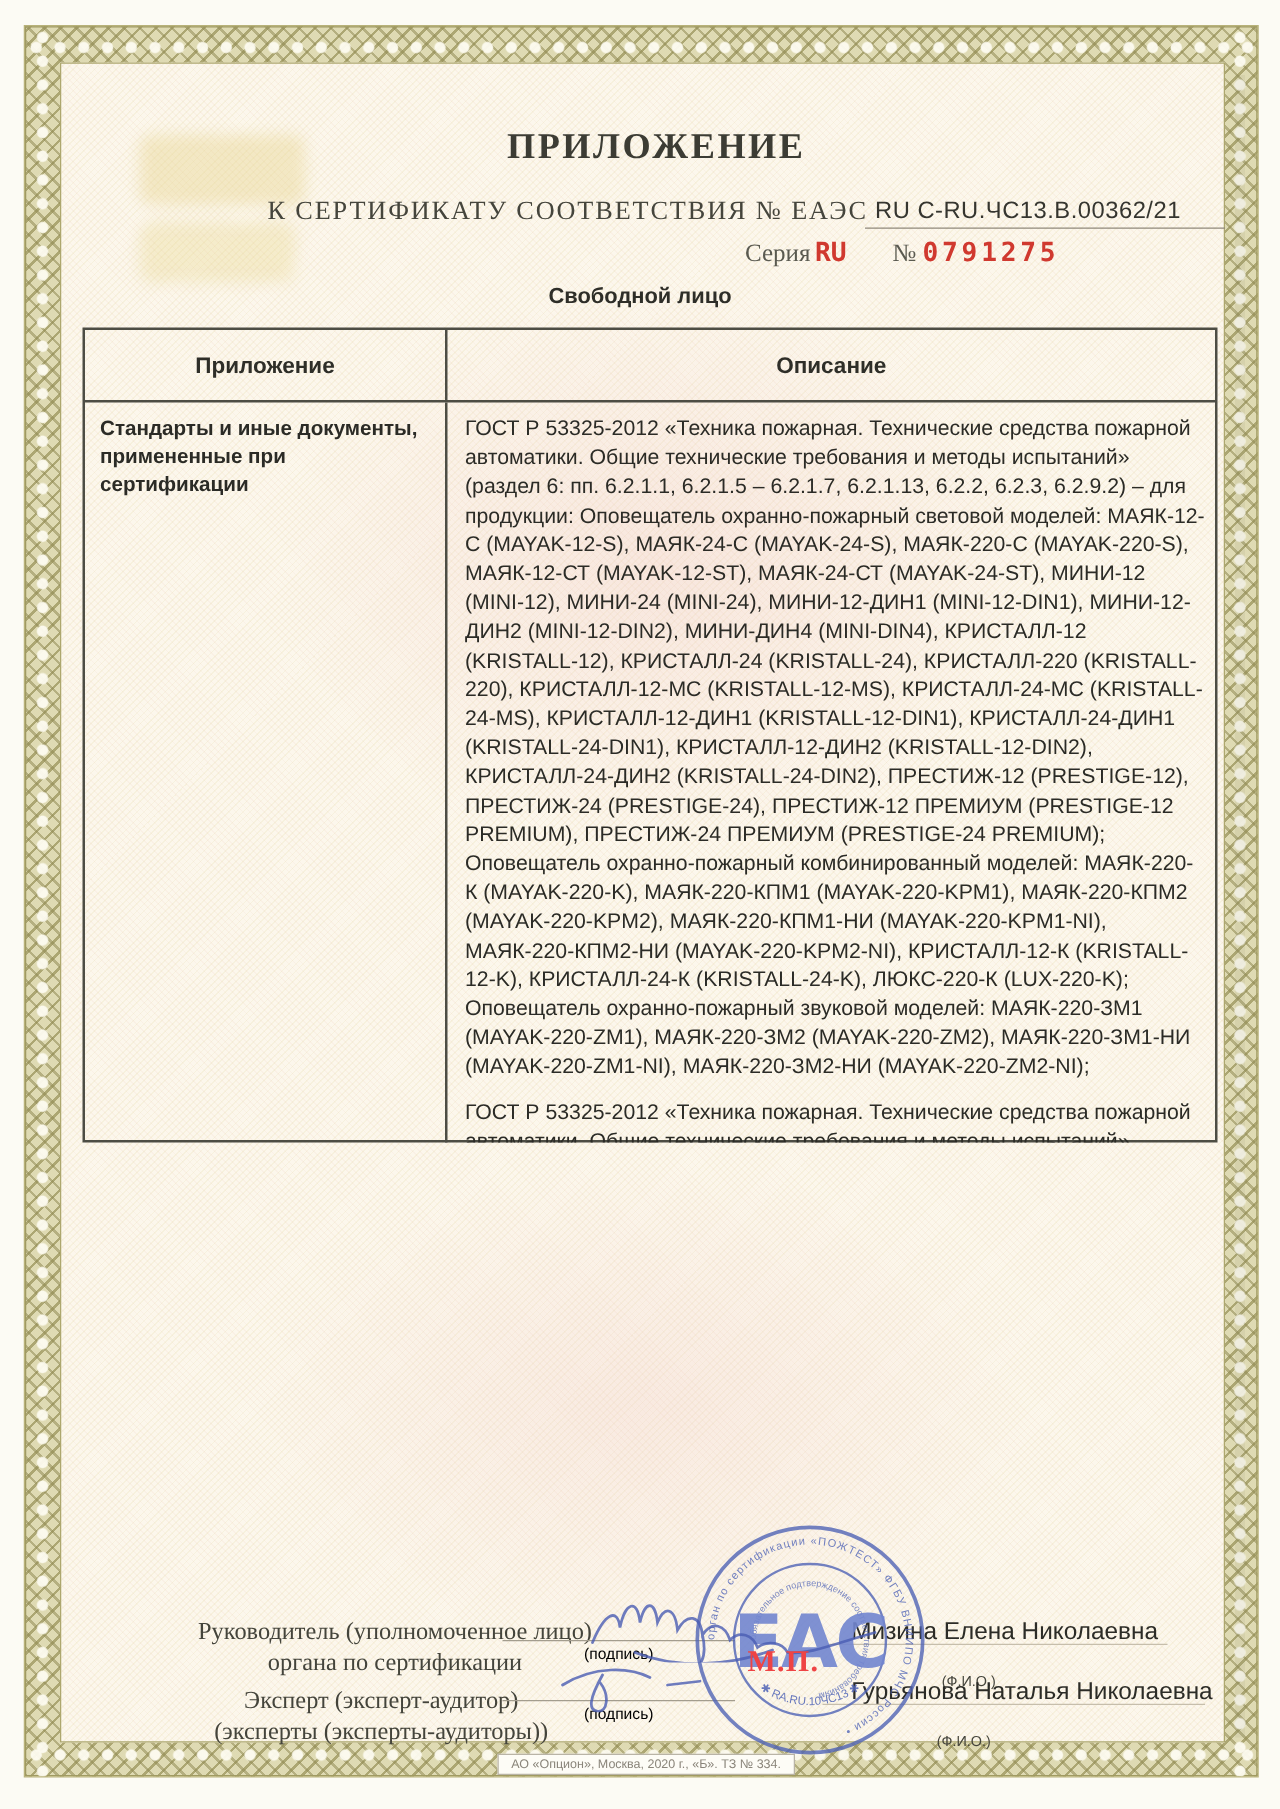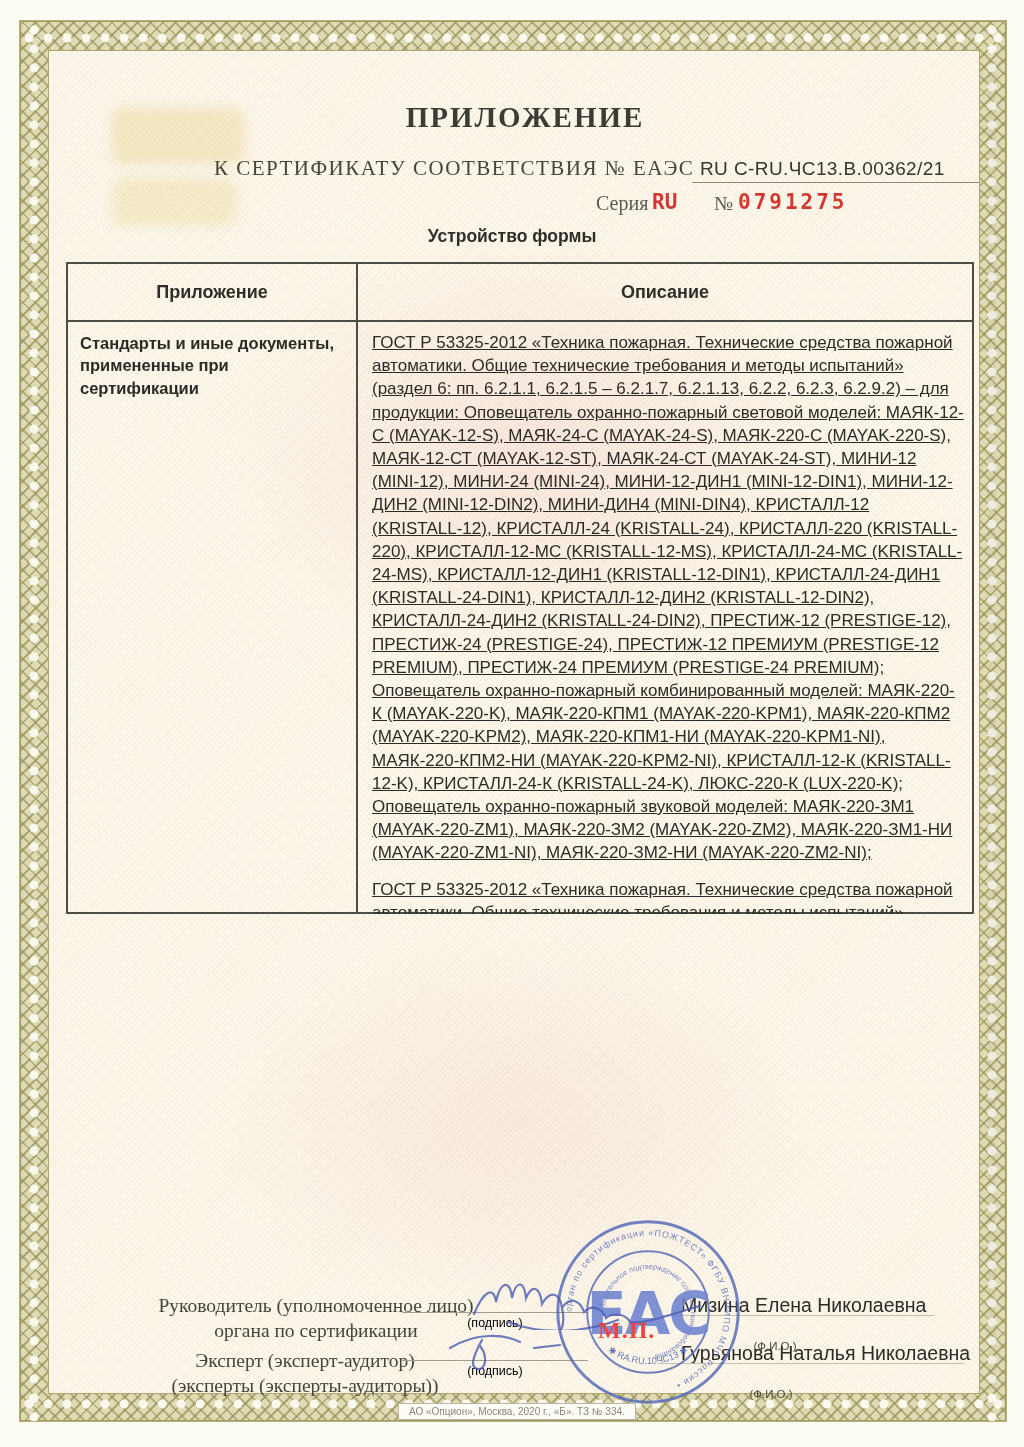--- a/index.html
+++ b/index.html
@@ -81,21 +81,21 @@
   .thead .th{
     display:flex; align-items:center; justify-content:center;
     font-weight:700; font-size:18px; color:#2e2e28;
   }
   .thead .th:first-child{border-right:2px solid #4d4d44;}
   .tbody{display:grid; grid-template-columns:290px 1fr; height:592px;}
   .td-left{
     border-right:2px solid #4d4d44; padding:10px 14px 0 12px;
     font-weight:700; font-size:16.5px; line-height:1.35; color:#2b2b26;
   }
-  .td-right{padding:9px 8px 0 14px; font-size:17px; line-height:1.365; color:#2b2b26; overflow:hidden;text-decoration:underline;}
+  .td-right{padding:9px 8px 0 14px; font-size:17px; line-height:1.365; color:#2b2b26; overflow:hidden;}
   .td-right p{margin:0 0 13px 0;}
 
   
   .sig-label{font-family:"Liberation Serif", serif; font-size:19.5px; line-height:25px; color:#44443b;}
   .lbl-head{left:155px; top:1293px; width:322px;}
   .lbl-expert{left:155px; top:1348px; width:300px;}
   .sig-line{height:1px; background:#a39d8e;}
   .line1{left:402px; top:1312px; width:186px;}
   .line2{left:402px; top:1360px; width:186px;}
   .sig-caption{width:186px; text-align:center; font-size:12.5px; color:#000000;}
@@ -141,21 +141,21 @@
 
   <div class="abs cert-label">К СЕРТИФИКАТУ СООТВЕТСТВИЯ № ЕАЭС</div>
   <div class="abs cert-number">RU C-RU.ЧС13.В.00362/21</div>
   <div class="abs cert-underline"></div>
 
   <div class="abs series-label">Серия</div>
   <div class="abs series-value">RU</div>
   <div class="abs number-sign">№</div>
   <div class="abs blank-number">0791275</div>
 
-  <div class="abs form-note">Устройство формы</div>
+  <div class="abs form-note">Свободной лицо</div>
 
   <div class="table">
     <div class="thead">
       <div class="th">Приложение</div>
       <div class="th">Описание</div>
     </div>
     <div class="tbody">
       <div class="td-left">Стандарты и иные документы, примененные при сертификации</div>
       <div class="td-right">
         <p>ГОСТ Р 53325-2012 «Техника пожарная. Технические средства пожарной автоматики. Общие технические требования и методы испытаний» (раздел 6: пп. 6.2.1.1, 6.2.1.5 – 6.2.1.7, 6.2.1.13, 6.2.2, 6.2.3, 6.2.9.2) – для продукции: Оповещатель охранно-пожарный световой моделей: МАЯК-12-С (MAYAK-12-S), МАЯК-24-С (MAYAK-24-S), МАЯК-220-С (MAYAK-220-S), МАЯК-12-СТ (MAYAK-12-ST), МАЯК-24-СТ (MAYAK-24-ST), МИНИ-12 (MINI-12), МИНИ-24 (MINI-24), МИНИ-12-ДИН1 (MINI-12-DIN1), МИНИ-12-ДИН2 (MINI-12-DIN2), МИНИ-ДИН4 (MINI-DIN4), КРИСТАЛЛ-12 (KRISTALL-12), КРИСТАЛЛ-24 (KRISTALL-24), КРИСТАЛЛ-220 (KRISTALL-220), КРИСТАЛЛ-12-МС (KRISTALL-12-MS), КРИСТАЛЛ-24-МС (KRISTALL-24-MS), КРИСТАЛЛ-12-ДИН1 (KRISTALL-12-DIN1), КРИСТАЛЛ-24-ДИН1 (KRISTALL-24-DIN1), КРИСТАЛЛ-12-ДИН2 (KRISTALL-12-DIN2), КРИСТАЛЛ-24-ДИН2 (KRISTALL-24-DIN2), ПРЕСТИЖ-12 (PRESTIGE-12), ПРЕСТИЖ-24 (PRESTIGE-24), ПРЕСТИЖ-12 ПРЕМИУМ (PRESTIGE-12 PREMIUM), ПРЕСТИЖ-24 ПРЕМИУМ (PRESTIGE-24 PREMIUM); Оповещатель охранно-пожарный комбинированный моделей: МАЯК-220-К (MAYAK-220-K), МАЯК-220-КПМ1 (MAYAK-220-KPM1), МАЯК-220-КПМ2 (MAYAK-220-KPM2), МАЯК-220-КПМ1-НИ (MAYAK-220-KPM1-NI), МАЯК-220-КПМ2-НИ (MAYAK-220-KPM2-NI), КРИСТАЛЛ-12-К (KRISTALL-12-K), КРИСТАЛЛ-24-К (KRISTALL-24-K), ЛЮКС-220-К (LUX-220-K); Оповещатель охранно-пожарный звуковой моделей: МАЯК-220-ЗМ1 (MAYAK-220-ZM1), МАЯК-220-ЗМ2 (MAYAK-220-ZM2), МАЯК-220-ЗМ1-НИ (MAYAK-220-ZM1-NI), МАЯК-220-ЗМ2-НИ (MAYAK-220-ZM2-NI);</p>

